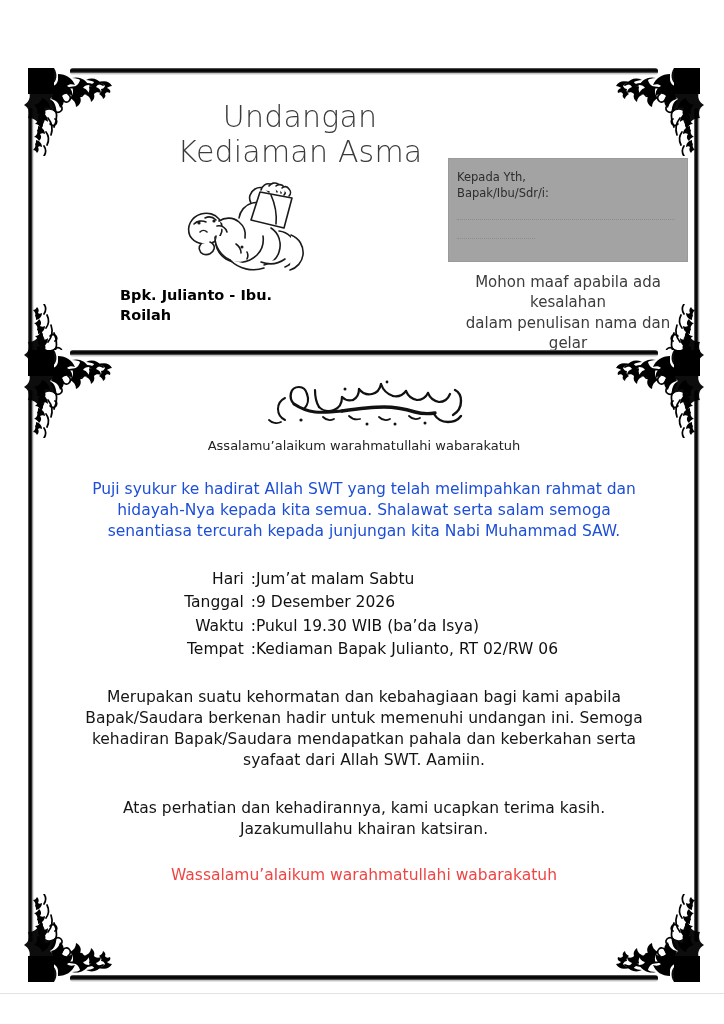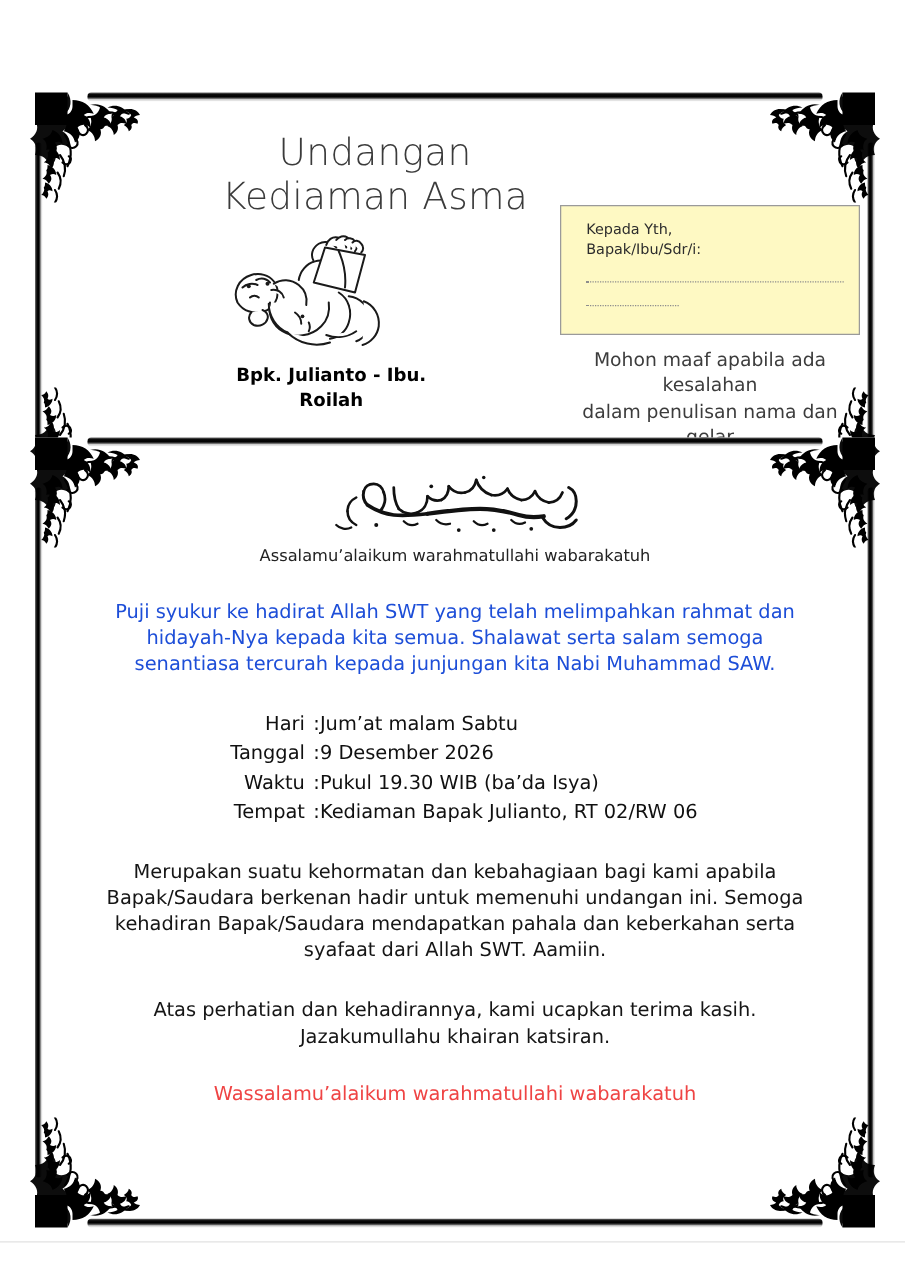--- a/index.html
+++ b/index.html
@@ -66,21 +66,21 @@
   .corner svg { display: block; width: 92px; height: 92px; }
   .corner.tl { left: -4px;  top: -4px; }
   .corner.tr { right: -4px; top: -4px;  transform: scaleX(-1); }
   .corner.bl { left: -4px;  bottom: -4px; transform: scaleY(-1); }
   .corner.br { right: -4px; bottom: -4px; transform: scale(-1, -1); }
 
   
   #card-top {
     position: absolute;
     left: 28px;
-    top: 74px;
+    top: 68px;
     width: 672px;
     height: 324px;
   }
   .card-inner-top {
     position: absolute;
     left: 48px; right: 40px; top: 14px; bottom: 10px;
   }
 
   .title-block {
     position: absolute;
@@ -106,40 +106,39 @@
     width: 160px;
     height: 102px;
   }
   .baby-art svg { display: block; width: 100%; height: 100%; }
 
   .parents {
     position: absolute;
     left: 44px;
     top: 204px;
     width: 290px;
-    text-align: center;
     font-weight: bold;
     font-size: 14.5px;
     line-height: 1.35;
     color: #000000;
   }
 
   
   .addr-wrap {
     position: absolute;
     left: 372px;
     top: 76px;
     width: 240px;
   }
   .addr-box {
     border: 1px solid #9a9a9a;
-    padding: 11px 12px 14px 20px;
+    padding: 11px 12px 14px 8px;
     height: 104px;
     box-sizing: border-box;
-    background: #fef9c3;
+    background: #a3a3a3;
   }
   .addr-head {
     font-size: 11.5px;
     line-height: 1.35;
     color: #2d2d2d;
   }
   .dotline {
     margin-top: 17px;
     border-bottom: 1.5px dotted #8d8d8d;
     height: 1px;

